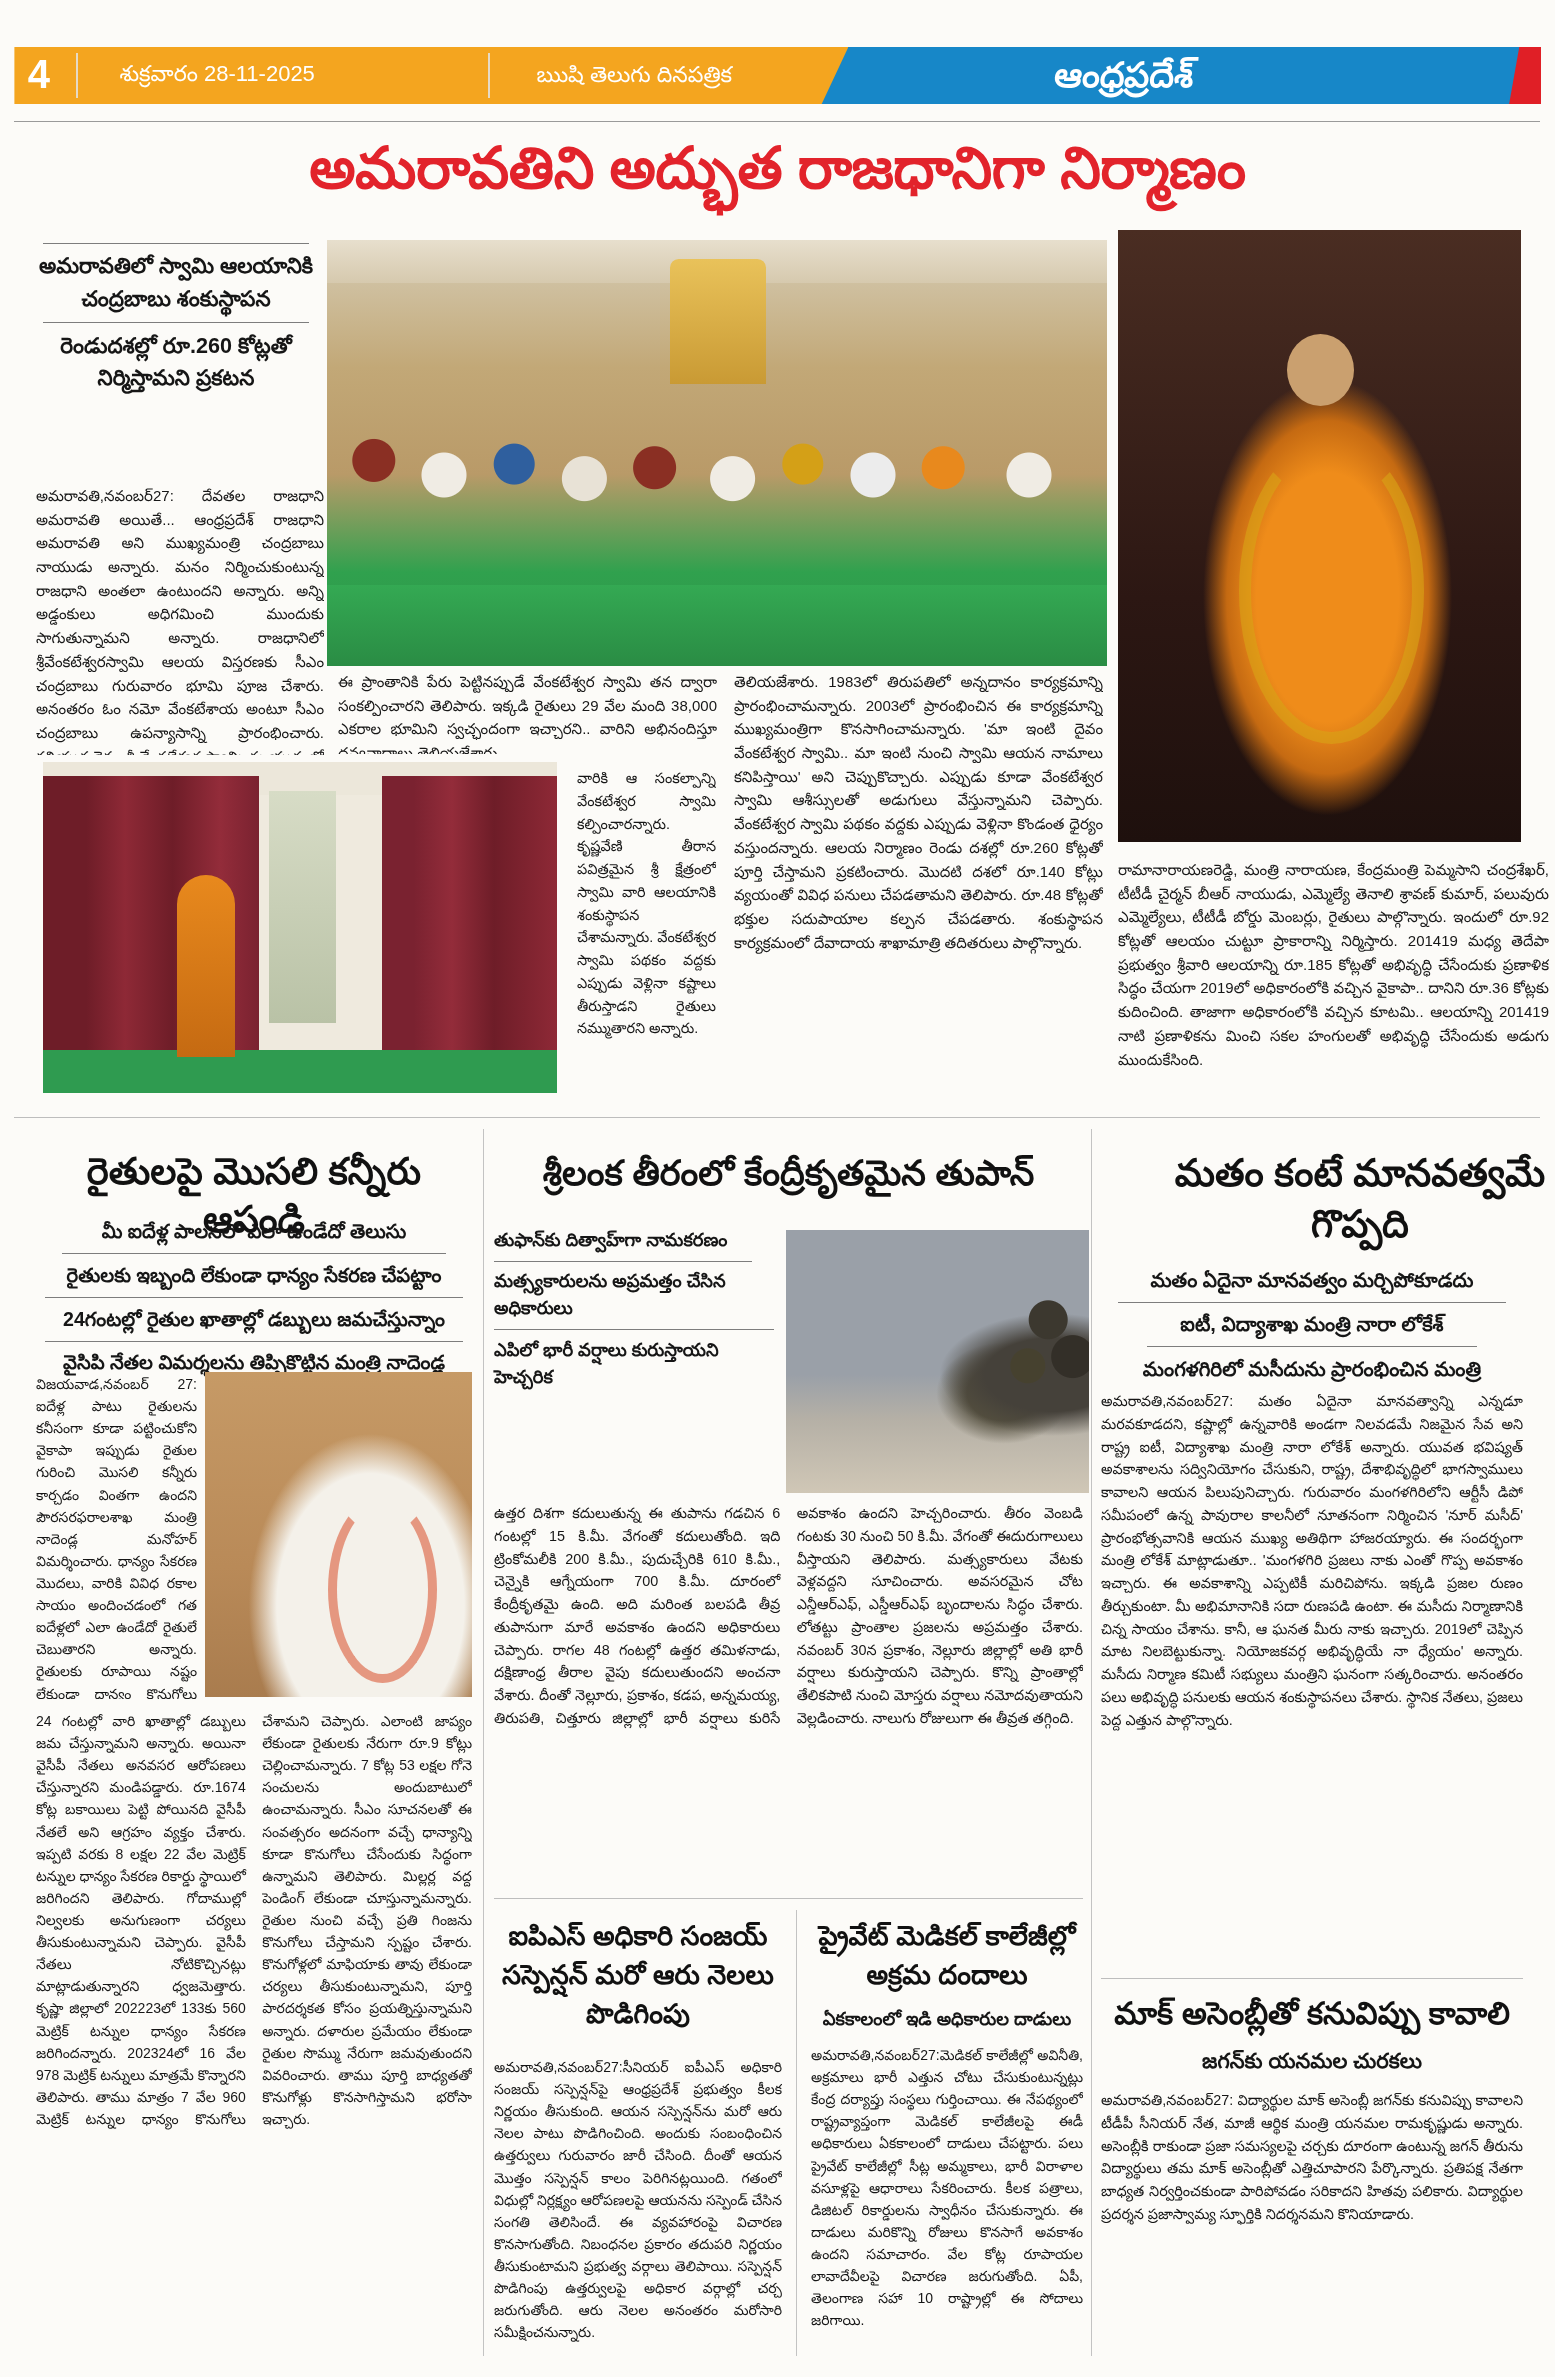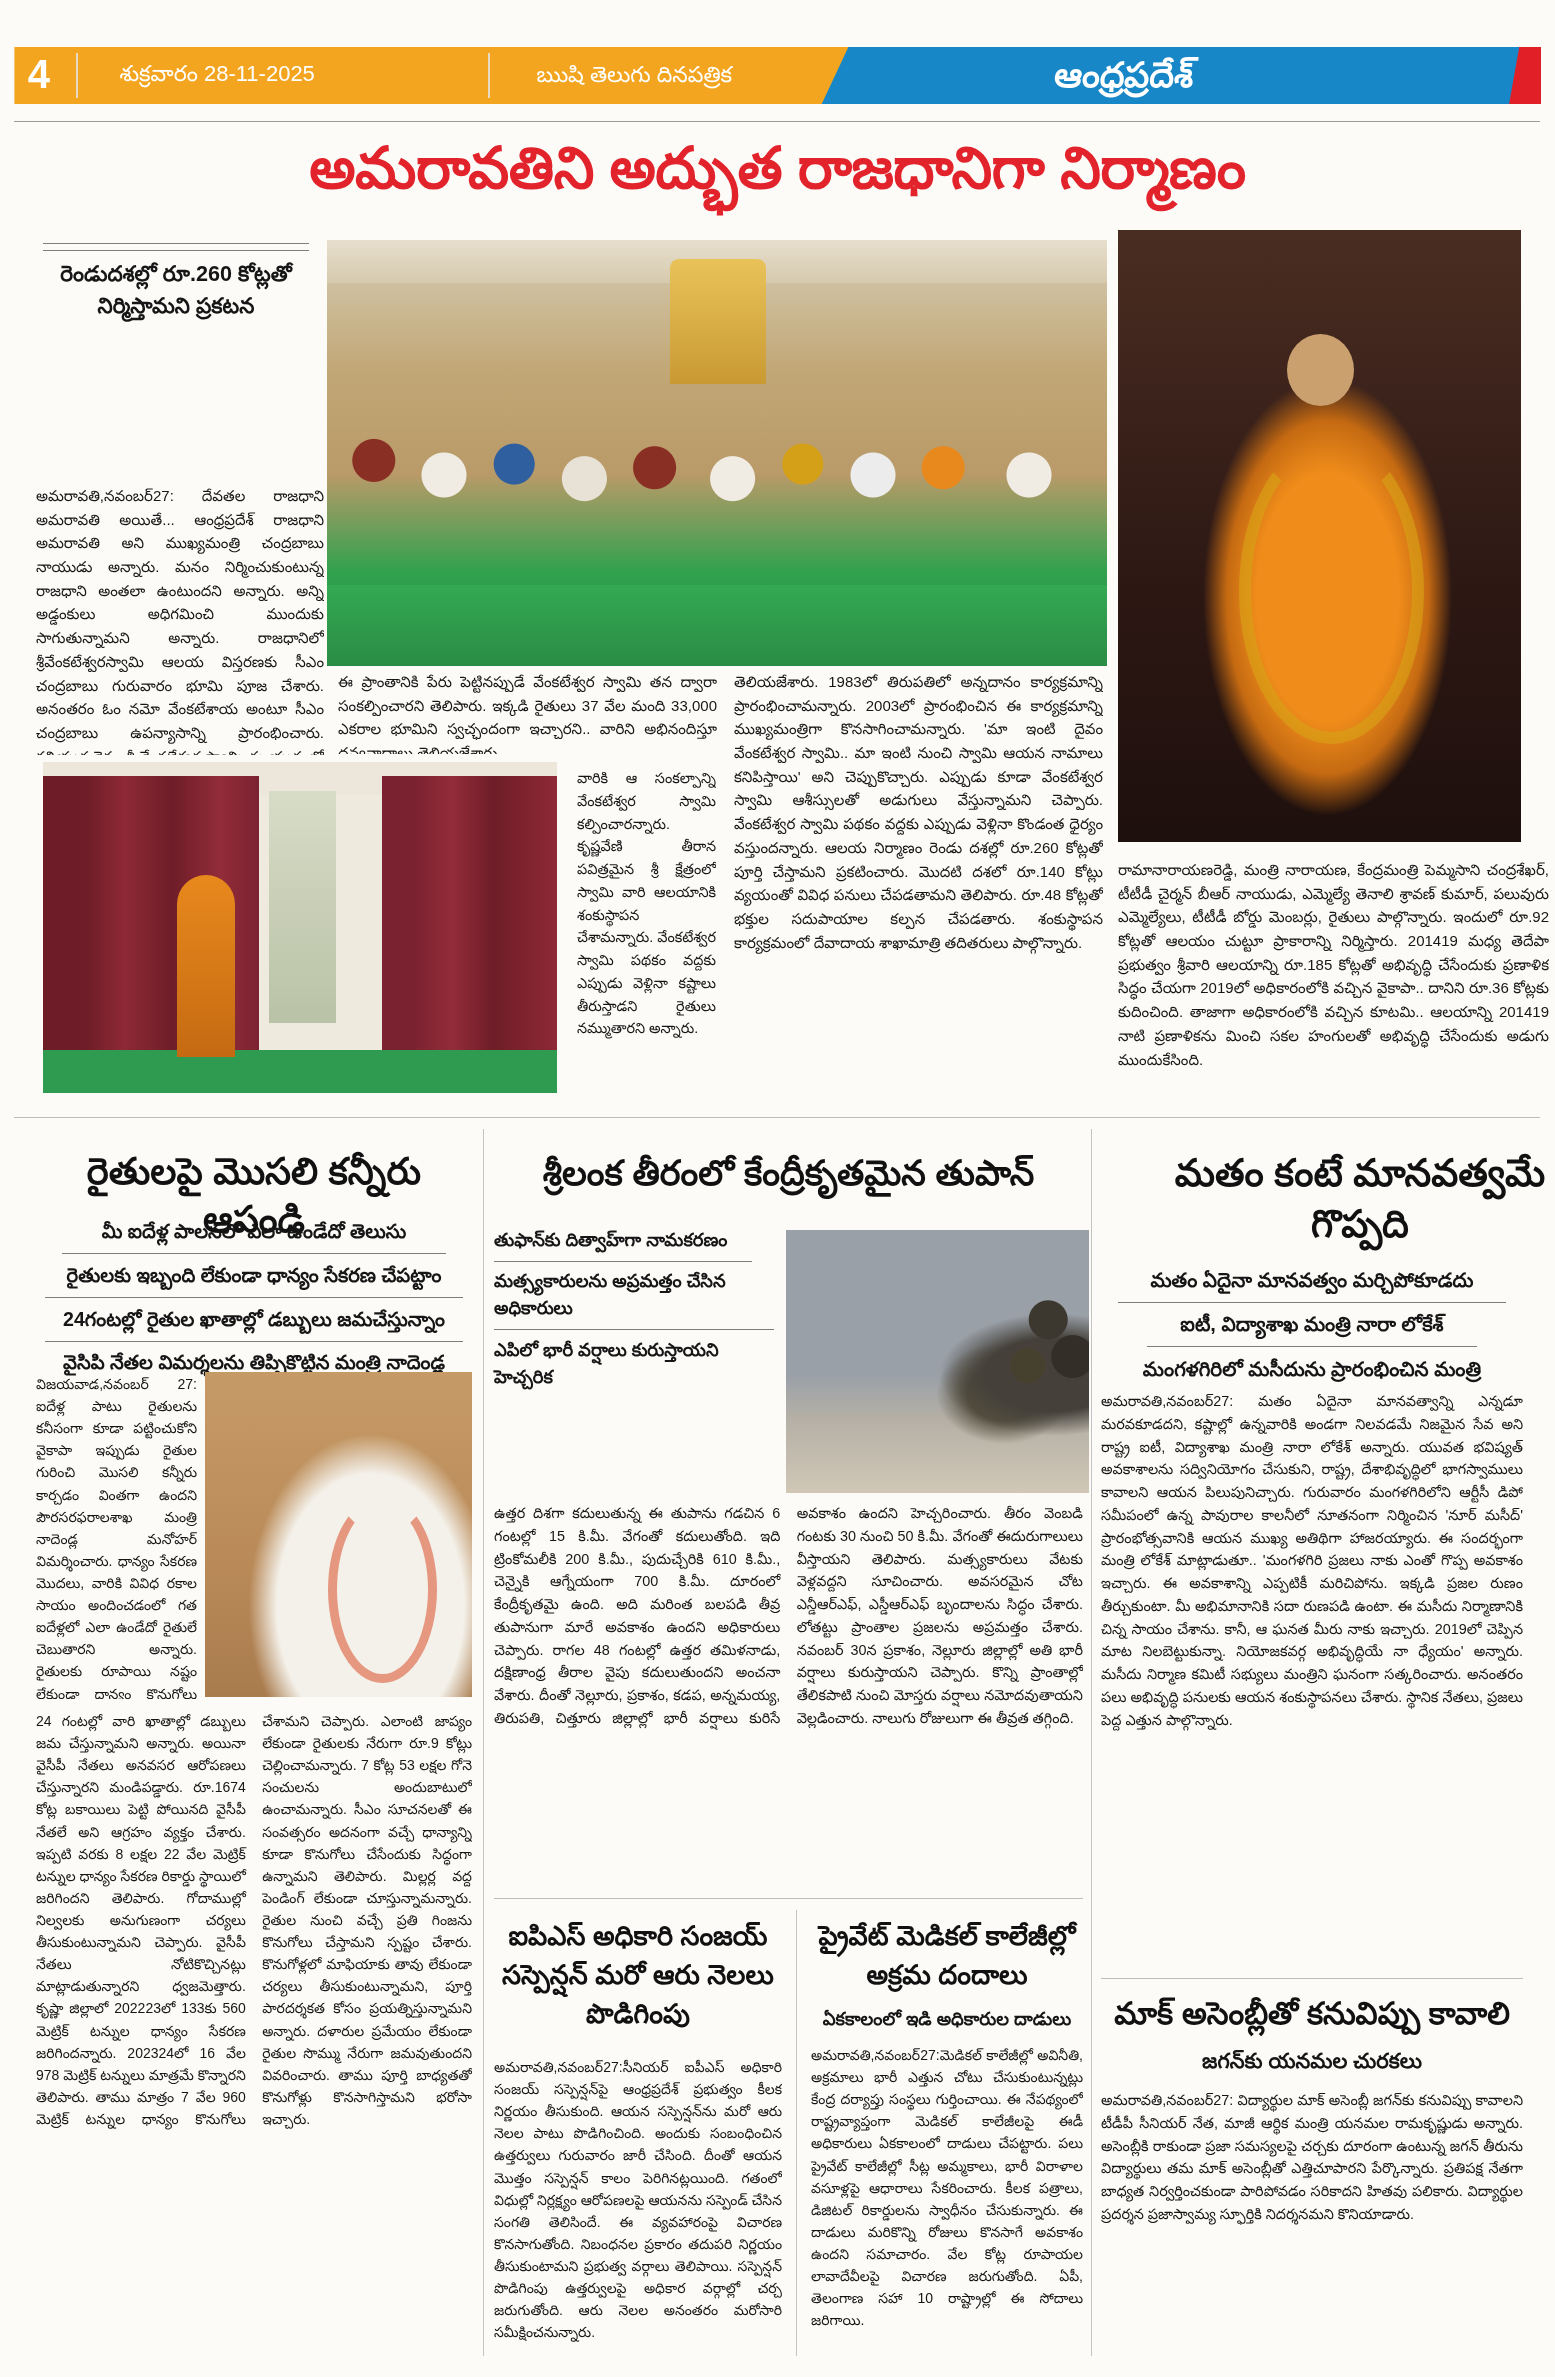--- a/index.html
+++ b/index.html
@@ -57,20 +57,21 @@
     <div class="abs mast-sep" style="left:474px;top:5.8px;height:45px;"></div>
     <div class="abs mast-paper" style="left:522px;top:15.3px;">ఋషి తెలుగు దినపత్రిక</div>
     <div class="abs mast-section" style="left:1040px;top:7.7px;">ఆంధ్రప్రదేశ్</div>
   </div>
   <div class="abs rule-h" style="left:14.4px;top:121px;width:1526px;height:1px;"></div>
 
   <div class="abs main-headline" style="left:0;top:135px;width:1555px;">అమరావతిని అద్భుత రాజధానిగా నిర్మాణం</div>
 
   <div class="abs" style="left:36px;top:236px;width:280px;">
     <hr class="deck-rule" style="width:95%;">
+    <div class="deck" style="font-size:21.6px;">అమరావతిలో స్వామి ఆలయానికి చంద్రబాబు శంకుస్థాపన</div>
     <hr class="deck-rule" style="width:95%;">
     <div class="deck" style="font-size:21.6px;">రెండుదశల్లో రూ.260 కోట్లతో నిర్మిస్తామని ప్రకటన</div>
   </div>
   <div class="abs bodytxt" style="left:36px;top:484px;width:288px;height:271px;font-size:15px;overflow:hidden;">అమరావతి,నవంబర్27: దేవతల రాజధాని అమరావతి అయితే... ఆంధ్రప్రదేశ్ రాజధాని అమరావతి అని ముఖ్యమంత్రి చంద్రబాబు నాయుడు అన్నారు. మనం నిర్మించుకుంటున్న రాజధాని అంతలా ఉంటుందని అన్నారు. అన్ని అడ్డంకులు అధిగమించి ముందుకు సాగుతున్నామని అన్నారు. రాజధానిలో శ్రీవేంకటేశ్వరస్వామి ఆలయ విస్తరణకు సీఎం చంద్రబాబు గురువారం భూమి పూజ చేశారు. అనంతరం ఓం నమో వేంకటేశాయ అంటూ సీఎం చంద్రబాబు ఉపన్యాసాన్ని ప్రారంభించారు. కలియుగ దైవం శ్రీ వేంకటేశ్వర స్వామి ఈ యుగంలో ఏపీలో అవతరించారన్నారు. 2019లో ఆలయాన్ని నిర్మించాలని సంకల్పం చేశామని గుర్తుచేశారు.</div>
 
   <div class="ph ph-group" style="left:327px;top:240px;width:780px;height:426px;">
     <div class="shape" style="left:0;top:0;width:100%;height:43px;background:linear-gradient(#e7dfcd,#d6c9ae);"></div>
     <div class="shape" style="left:44%;top:19px;width:96px;height:125px;background:linear-gradient(#e9c25a,#c99a34);border-radius:8.6px 8.6px 0 0;"></div>
     <div class="shape" style="left:0;top:144px;width:100%;height:182px;background:
       radial-gradient(circle at 6% 42%,#8a2f23 0 21px,rgba(0,0,0,0) 22px),
@@ -84,21 +85,21 @@
       radial-gradient(circle at 79% 46%,#e8891d 0 21px,rgba(0,0,0,0) 22px),
       radial-gradient(circle at 90% 50%,#f0ece4 0 22px,rgba(0,0,0,0) 23px);"></div>
     <div class="shape" style="left:0;bottom:0;width:100%;height:81px;background:linear-gradient(#34a953,#2a8c44);"></div>
   </div>
 
   <div class="ph ph-pray" style="left:1118px;top:230px;width:403px;height:612px;">
     <div class="shape" style="left:30%;top:34%;width:40%;height:46%;border:12.5px solid #d9a516;border-radius:50%;border-top-color:transparent;opacity:.6;"></div>
     <div class="shape" style="left:42%;top:17%;width:67px;height:72px;background:#caa06f;border-radius:50%;"></div>
   </div>
 
-  <div class="abs bodytxt" style="left:338px;top:670px;width:379px;height:84px;font-size:15px;overflow:hidden;">ఈ ప్రాంతానికి పేరు పెట్టినప్పుడే వేంకటేశ్వర స్వామి తన ద్వారా సంకల్పించారని తెలిపారు. ఇక్కడి రైతులు 37 వేల మంది 33,000 ఎకరాల భూమిని స్వచ్ఛందంగా ఇచ్చారని.. వారిని అభినందిస్తూ ధన్యవాదాలు తెలియజేశారు.</div>
+  <div class="abs bodytxt" style="left:338px;top:670px;width:379px;height:84px;font-size:15px;overflow:hidden;">ఈ ప్రాంతానికి పేరు పెట్టినప్పుడే వేంకటేశ్వర స్వామి తన ద్వారా సంకల్పించారని తెలిపారు. ఇక్కడి రైతులు 29 వేల మంది 38,000 ఎకరాల భూమిని స్వచ్ఛందంగా ఇచ్చారని.. వారిని అభినందిస్తూ ధన్యవాదాలు తెలియజేశారు.</div>
   <div class="abs bodytxt" style="left:577px;top:767px;width:139px;height:321px;font-size:14.4px;overflow:hidden;">వారికి ఆ సంకల్పాన్ని వేంకటేశ్వర స్వామి కల్పించారన్నారు. కృష్ణవేణి తీరాన పవిత్రమైన శ్రీ క్షేత్రంలో స్వామి వారి ఆలయానికి శంకుస్థాపన చేశామన్నారు. వేంకటేశ్వర స్వామి పథకం వద్దకు ఎప్పుడు వెళ్లినా కష్టాలు తీరుస్తాడని రైతులు నమ్ముతారని అన్నారు.</div>
   <div class="abs bodytxt" style="left:734px;top:670px;width:369px;height:419px;font-size:15px;overflow:hidden;">తెలియజేశారు. 1983లో తిరుపతిలో అన్నదానం కార్యక్రమాన్ని ప్రారంభించామన్నారు. 2003లో ప్రారంభించిన ఈ కార్యక్రమాన్ని ముఖ్యమంత్రిగా కొనసాగించామన్నారు. 'మా ఇంటి దైవం వేంకటేశ్వర స్వామి.. మా ఇంటి నుంచి స్వామి ఆయన నామాలు కనిపిస్తాయి' అని చెప్పుకొచ్చారు. ఎప్పుడు కూడా వేంకటేశ్వర స్వామి ఆశీస్సులతో అడుగులు వేస్తున్నామని చెప్పారు. వేంకటేశ్వర స్వామి పథకం వద్దకు ఎప్పుడు వెళ్లినా కొండంత ధైర్యం వస్తుందన్నారు. ఆలయ నిర్మాణం రెండు దశల్లో రూ.260 కోట్లతో పూర్తి చేస్తామని ప్రకటించారు. మొదటి దశలో రూ.140 కోట్లు వ్యయంతో వివిధ పనులు చేపడతామని తెలిపారు. రూ.48 కోట్లతో భక్తుల సదుపాయాల కల్పన చేపడతారు. శంకుస్థాపన కార్యక్రమంలో దేవాదాయ శాఖామాత్రి తదితరులు పాల్గొన్నారు.</div>
   <div class="abs bodytxt" style="left:1118px;top:858px;width:431px;height:232px;font-size:15px;overflow:hidden;">రామానారాయణరెడ్డి, మంత్రి నారాయణ, కేంద్రమంత్రి పెమ్మసాని చంద్రశేఖర్, టీటీడీ చైర్మన్ బీఆర్ నాయుడు, ఎమ్మెల్యే తెనాలి శ్రావణ్ కుమార్, పలువురు ఎమ్మెల్యేలు, టీటీడీ బోర్డు మెంబర్లు, రైతులు పాల్గొన్నారు. ఇందులో రూ.92 కోట్లతో ఆలయం చుట్టూ ప్రాకారాన్ని నిర్మిస్తారు. 201419 మధ్య తెదేపా ప్రభుత్వం శ్రీవారి ఆలయాన్ని రూ.185 కోట్లతో అభివృద్ధి చేసేందుకు ప్రణాళిక సిద్ధం చేయగా 2019లో అధికారంలోకి వచ్చిన వైకాపా.. దానిని రూ.36 కోట్లకు కుదించింది. తాజాగా అధికారంలోకి వచ్చిన కూటమి.. ఆలయాన్ని 201419 నాటి ప్రణాళికను మించి సకల హంగులతో అభివృద్ధి చేసేందుకు అడుగు ముందుకేసింది.</div>
 
   <div class="ph ph-curtain" style="left:43px;top:762px;width:514px;height:331px;">
     <div class="shape" style="left:0;top:14.4px;width:42%;height:100%;background:linear-gradient(90deg,#6e1d28 0 20%,#8e2936 38%,#6e1d28 60%,#932c3a 82%,#7a2230 100%);"></div>
     <div class="shape" style="right:0;top:14.4px;width:34%;height:100%;background:linear-gradient(90deg,#7a2230 0 18%,#932c3a 40%,#6e1d28 64%,#8e2936 100%);"></div>
     <div class="shape" style="left:44%;top:29px;width:13%;height:70%;background:linear-gradient(#d7dcc6,#b9c2a6);"></div>
     <div class="shape" style="left:0;bottom:0;width:100%;height:43px;background:#2f9b50;"></div>
     <div class="shape" style="left:26%;top:34%;width:58px;height:182px;background:linear-gradient(#e8891d,#c56a12);border-radius:29px 29px 0 0;"></div>

